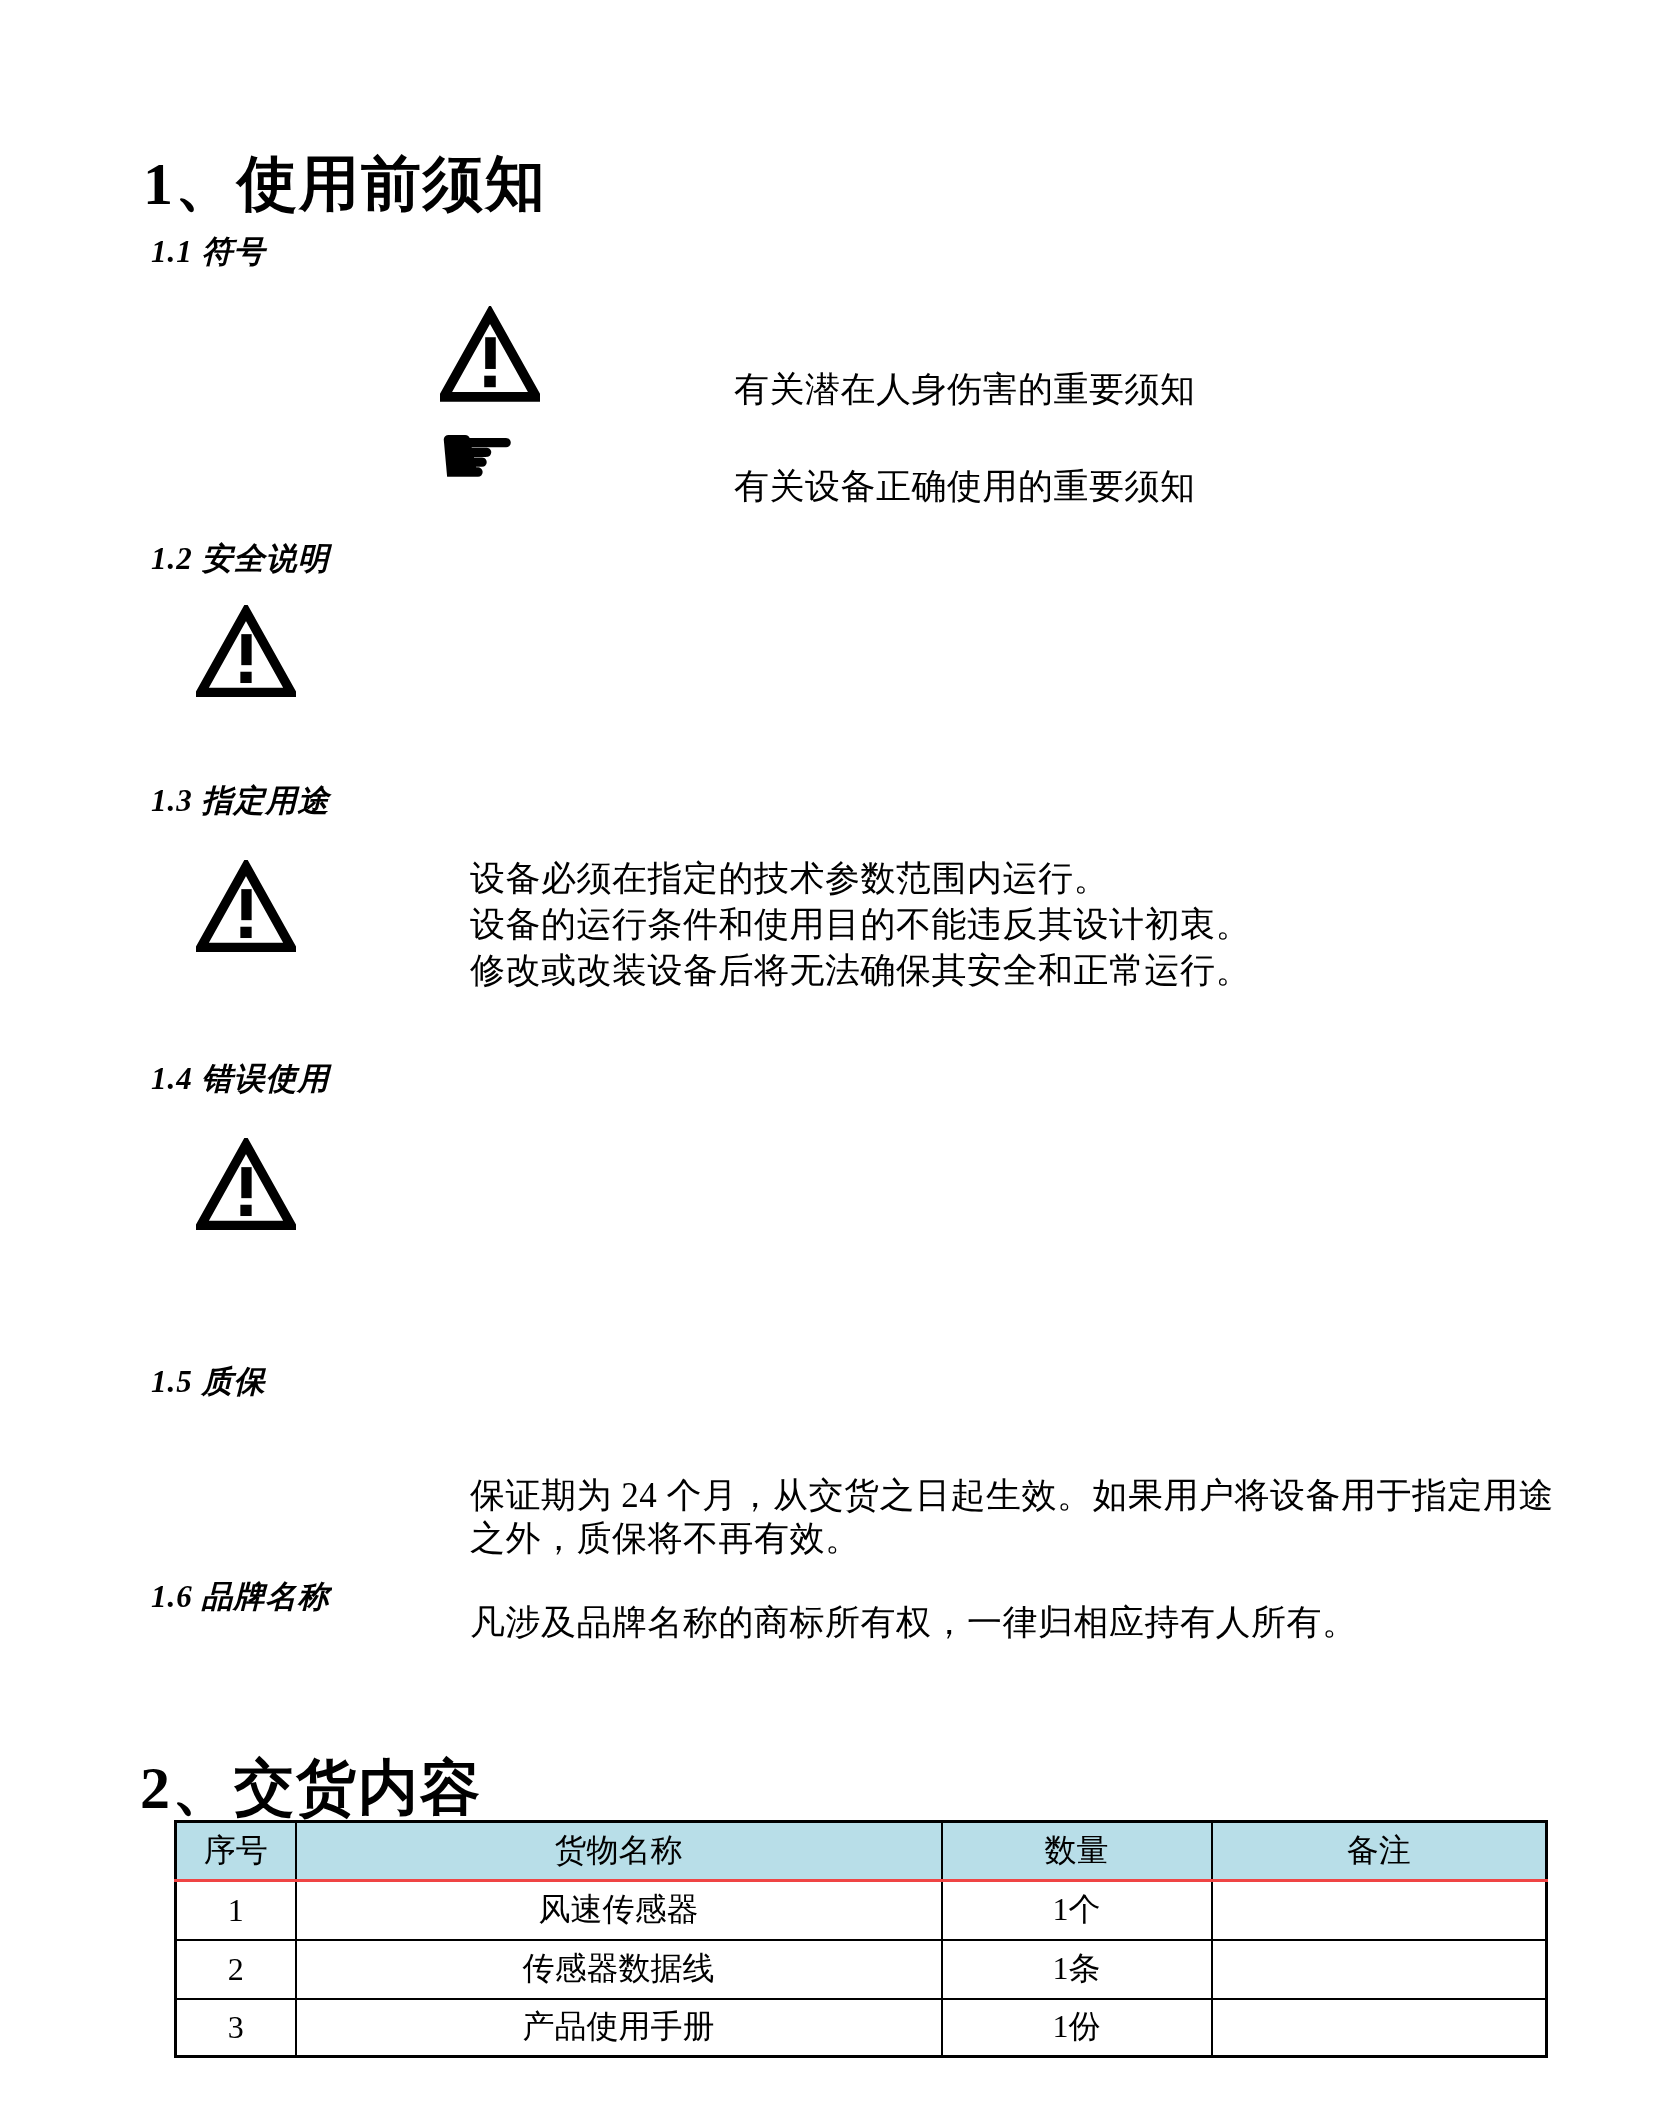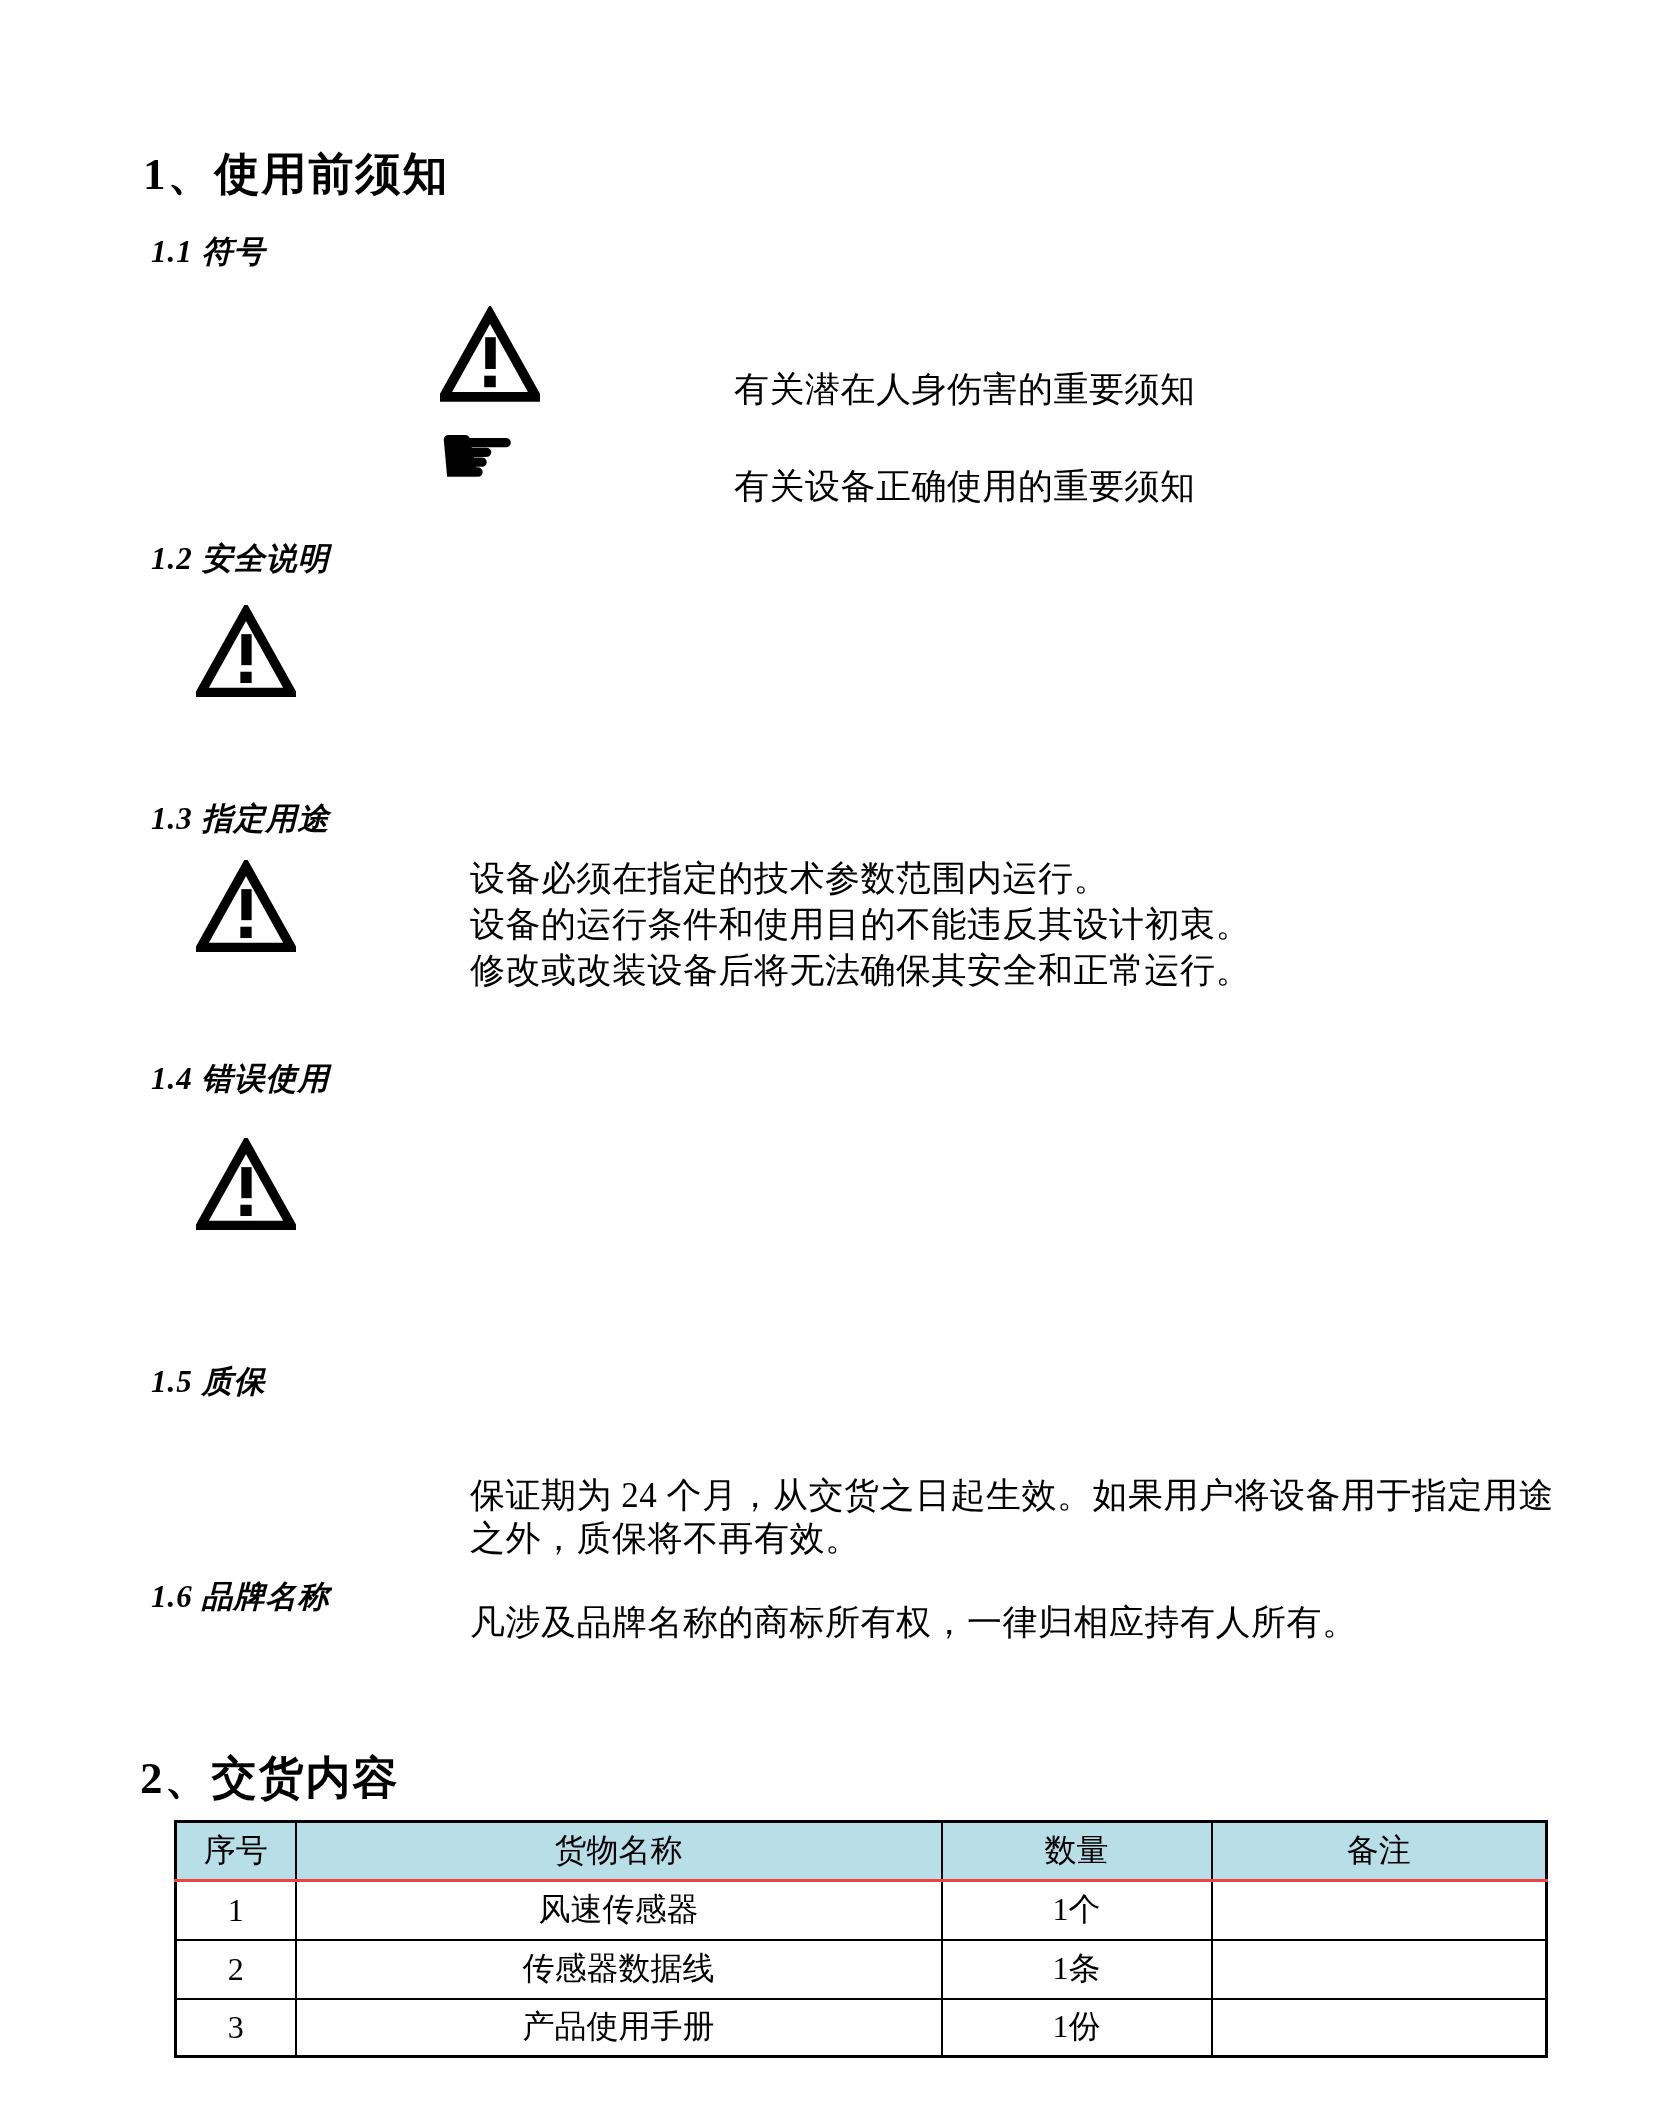--- a/index.html
+++ b/index.html
@@ -7,21 +7,21 @@
     position: relative;
     width: 1653px;
     height: 2112px;
     background: #ffffff;
     font-family: "Liberation Serif", "DejaVu Serif", serif;
     color: #000000;
     overflow: hidden;
   }
   .abs { position: absolute; }
   .h1 {
-    font-size: 45px;
+    font-size: 60px;
     font-weight: 600;
     letter-spacing: 2px;
     white-space: nowrap;
   }
   .h2 {
     font-size: 31px;
     font-weight: 600;
     letter-spacing: 1px;
     white-space: nowrap;
     font-style: italic;
@@ -82,21 +82,21 @@
   <span class="abs hand" style="left:436px; top:424px;">☛</span>
   <div class="abs caption" style="left:722px; top:463px;">有关设备正确使用的重要须知</div>
 
   <div class="abs h2" style="left:151px; top:538px;">1.2 安全说明</div>
   <svg class="abs tri" style="left:196px; top:605px;" width="100" height="94" viewBox="0 0 104 100">
     <polygon points="52,7 100,93 4,93" fill="#ffffff" stroke="#000000" stroke-width="10"></polygon>
     <rect x="47" y="31" width="11" height="33" fill="#000000"></rect>
     <rect x="46" y="71" width="12" height="12" fill="#000000"></rect>
   </svg>
 
-  <div class="abs h2" style="left:151px; top:798px;">1.3 指定用途</div>
+  <div class="abs h2" style="left:151px; top:780px;">1.3 指定用途</div>
   <svg class="abs tri" style="left:196px; top:860px;" width="100" height="94" viewBox="0 0 104 100">
     <polygon points="52,7 100,93 4,93" fill="#ffffff" stroke="#000000" stroke-width="10"></polygon>
     <rect x="47" y="31" width="11" height="33" fill="#000000"></rect>
     <rect x="46" y="71" width="12" height="12" fill="#000000"></rect>
   </svg>
   <div class="abs body-block wide" style="left:470px; top:856px;">
     <div>设备必须在指定的技术参数范围内运行。</div>
     <div>设备的运行条件和使用目的不能违反其设计初衷。</div>
     <div>修改或改装设备后将无法确保其安全和正常运行。</div>
   </div>

